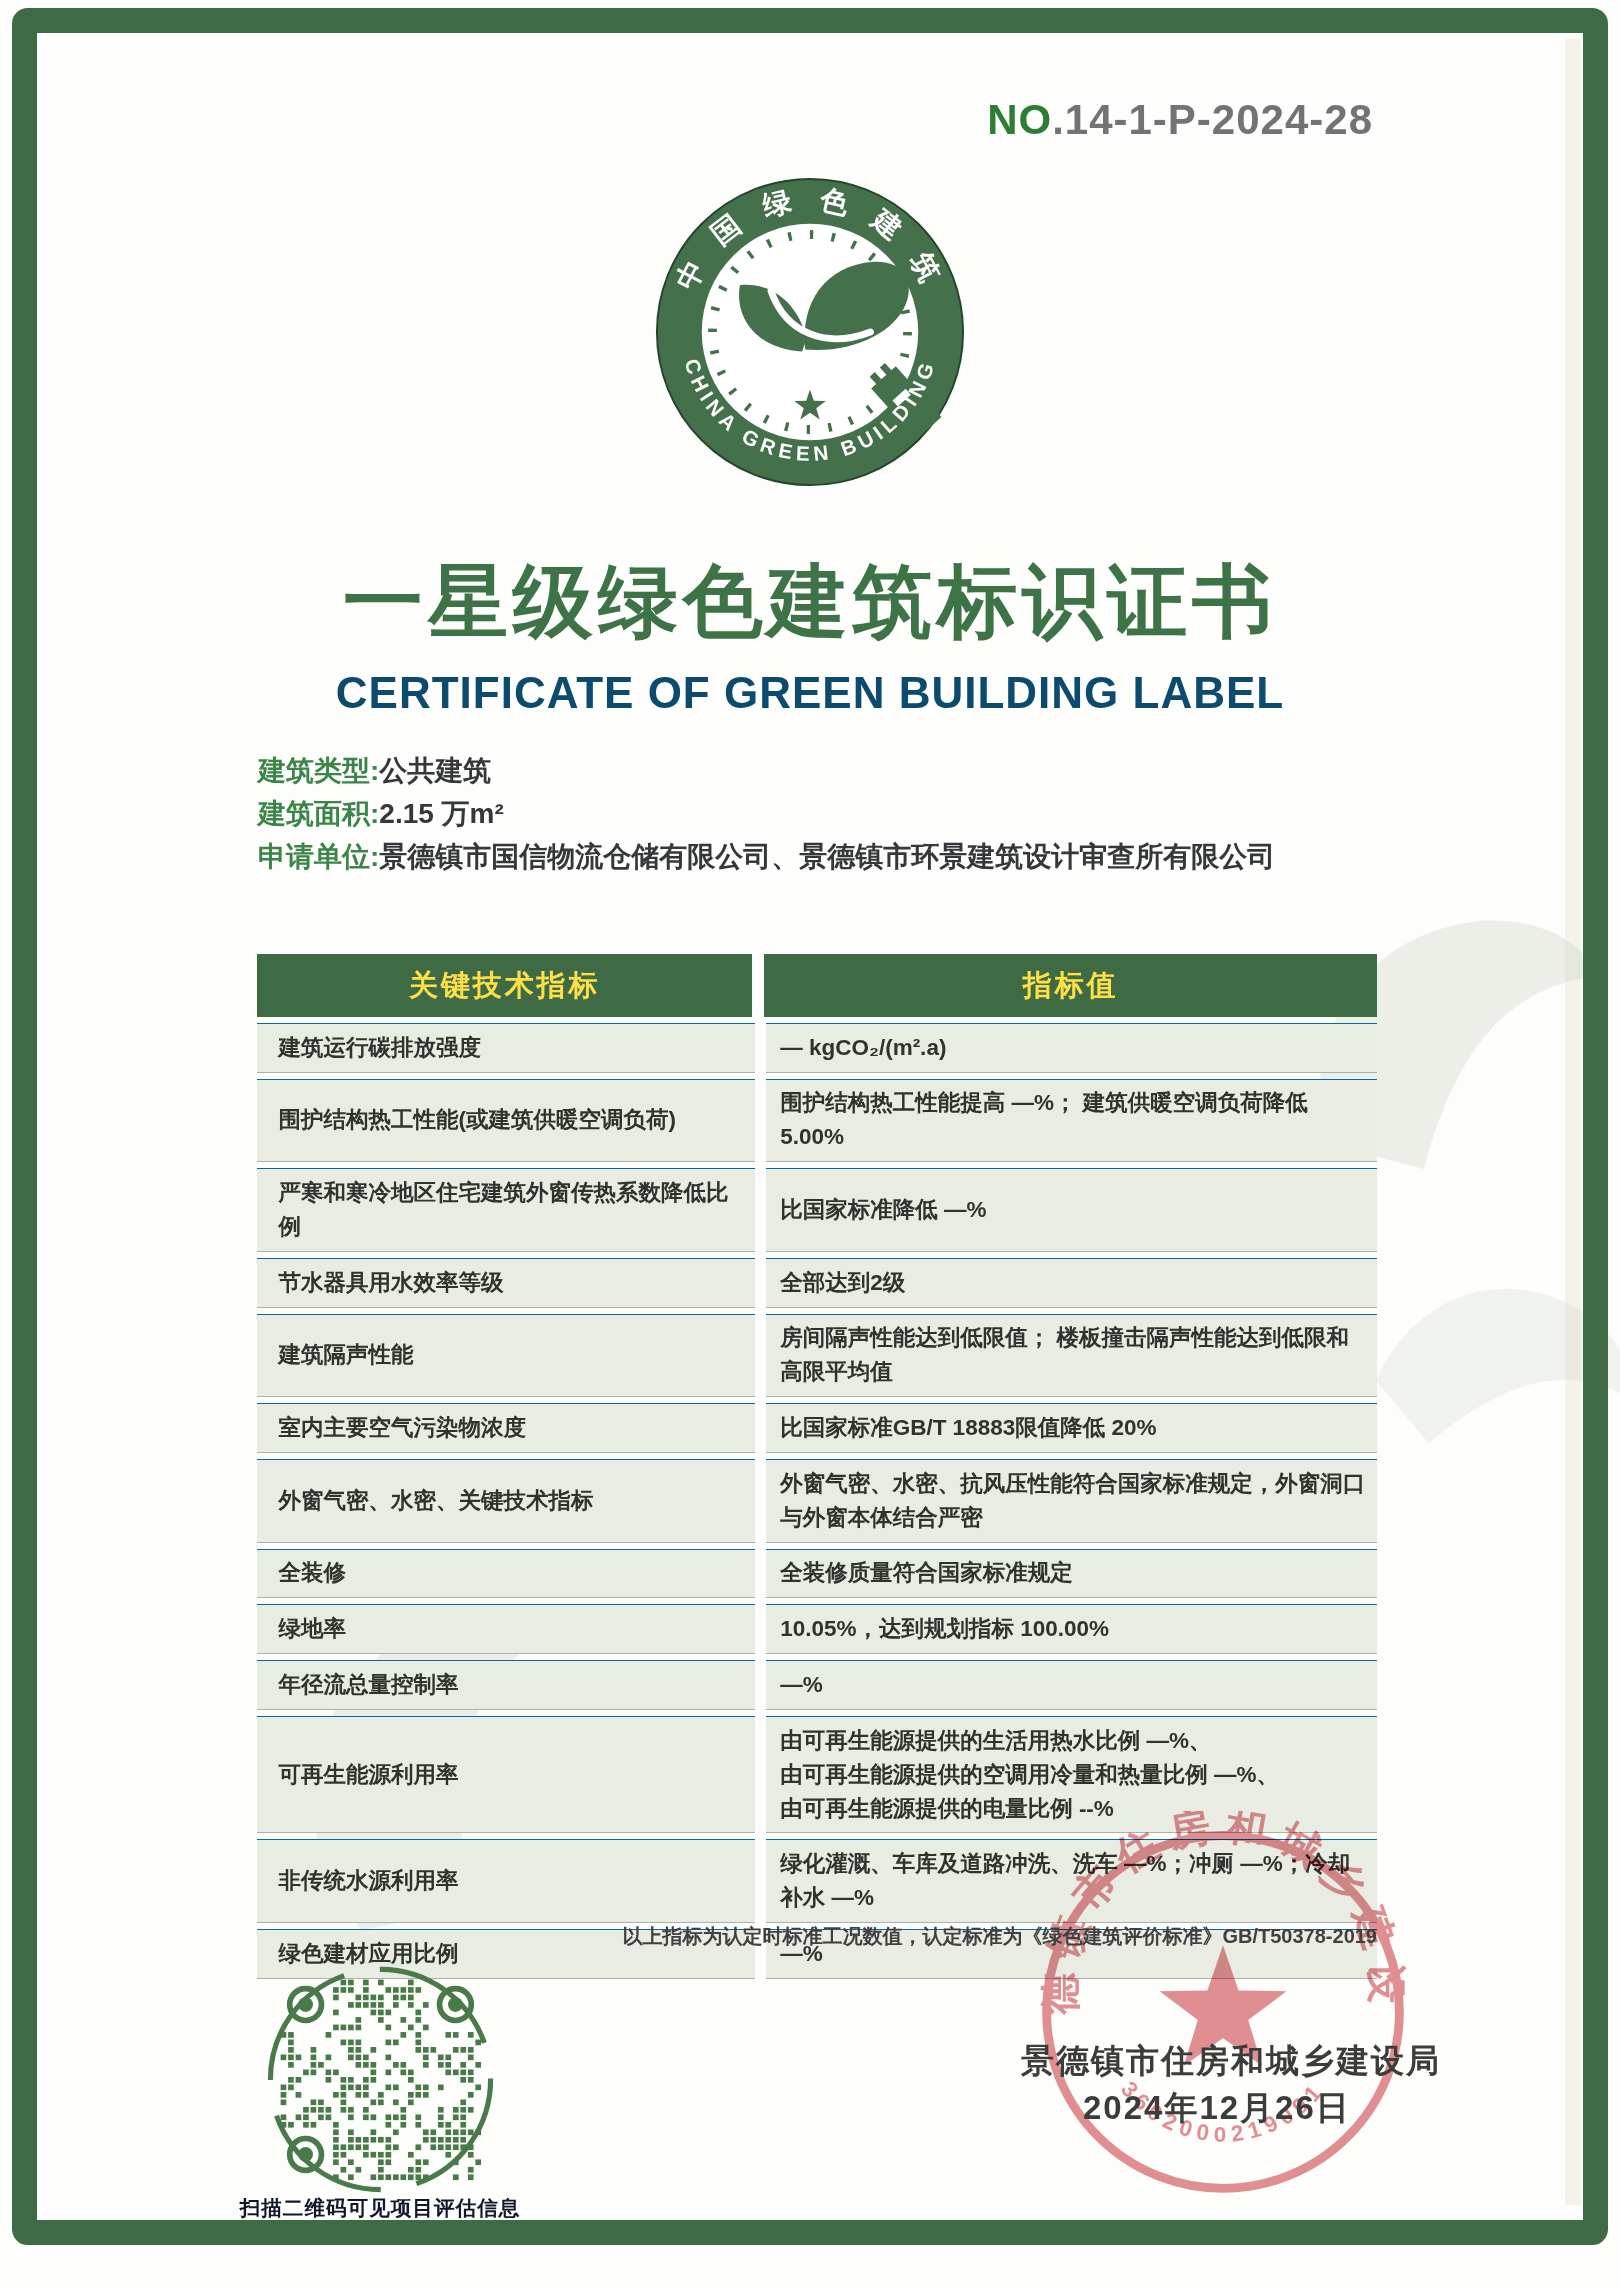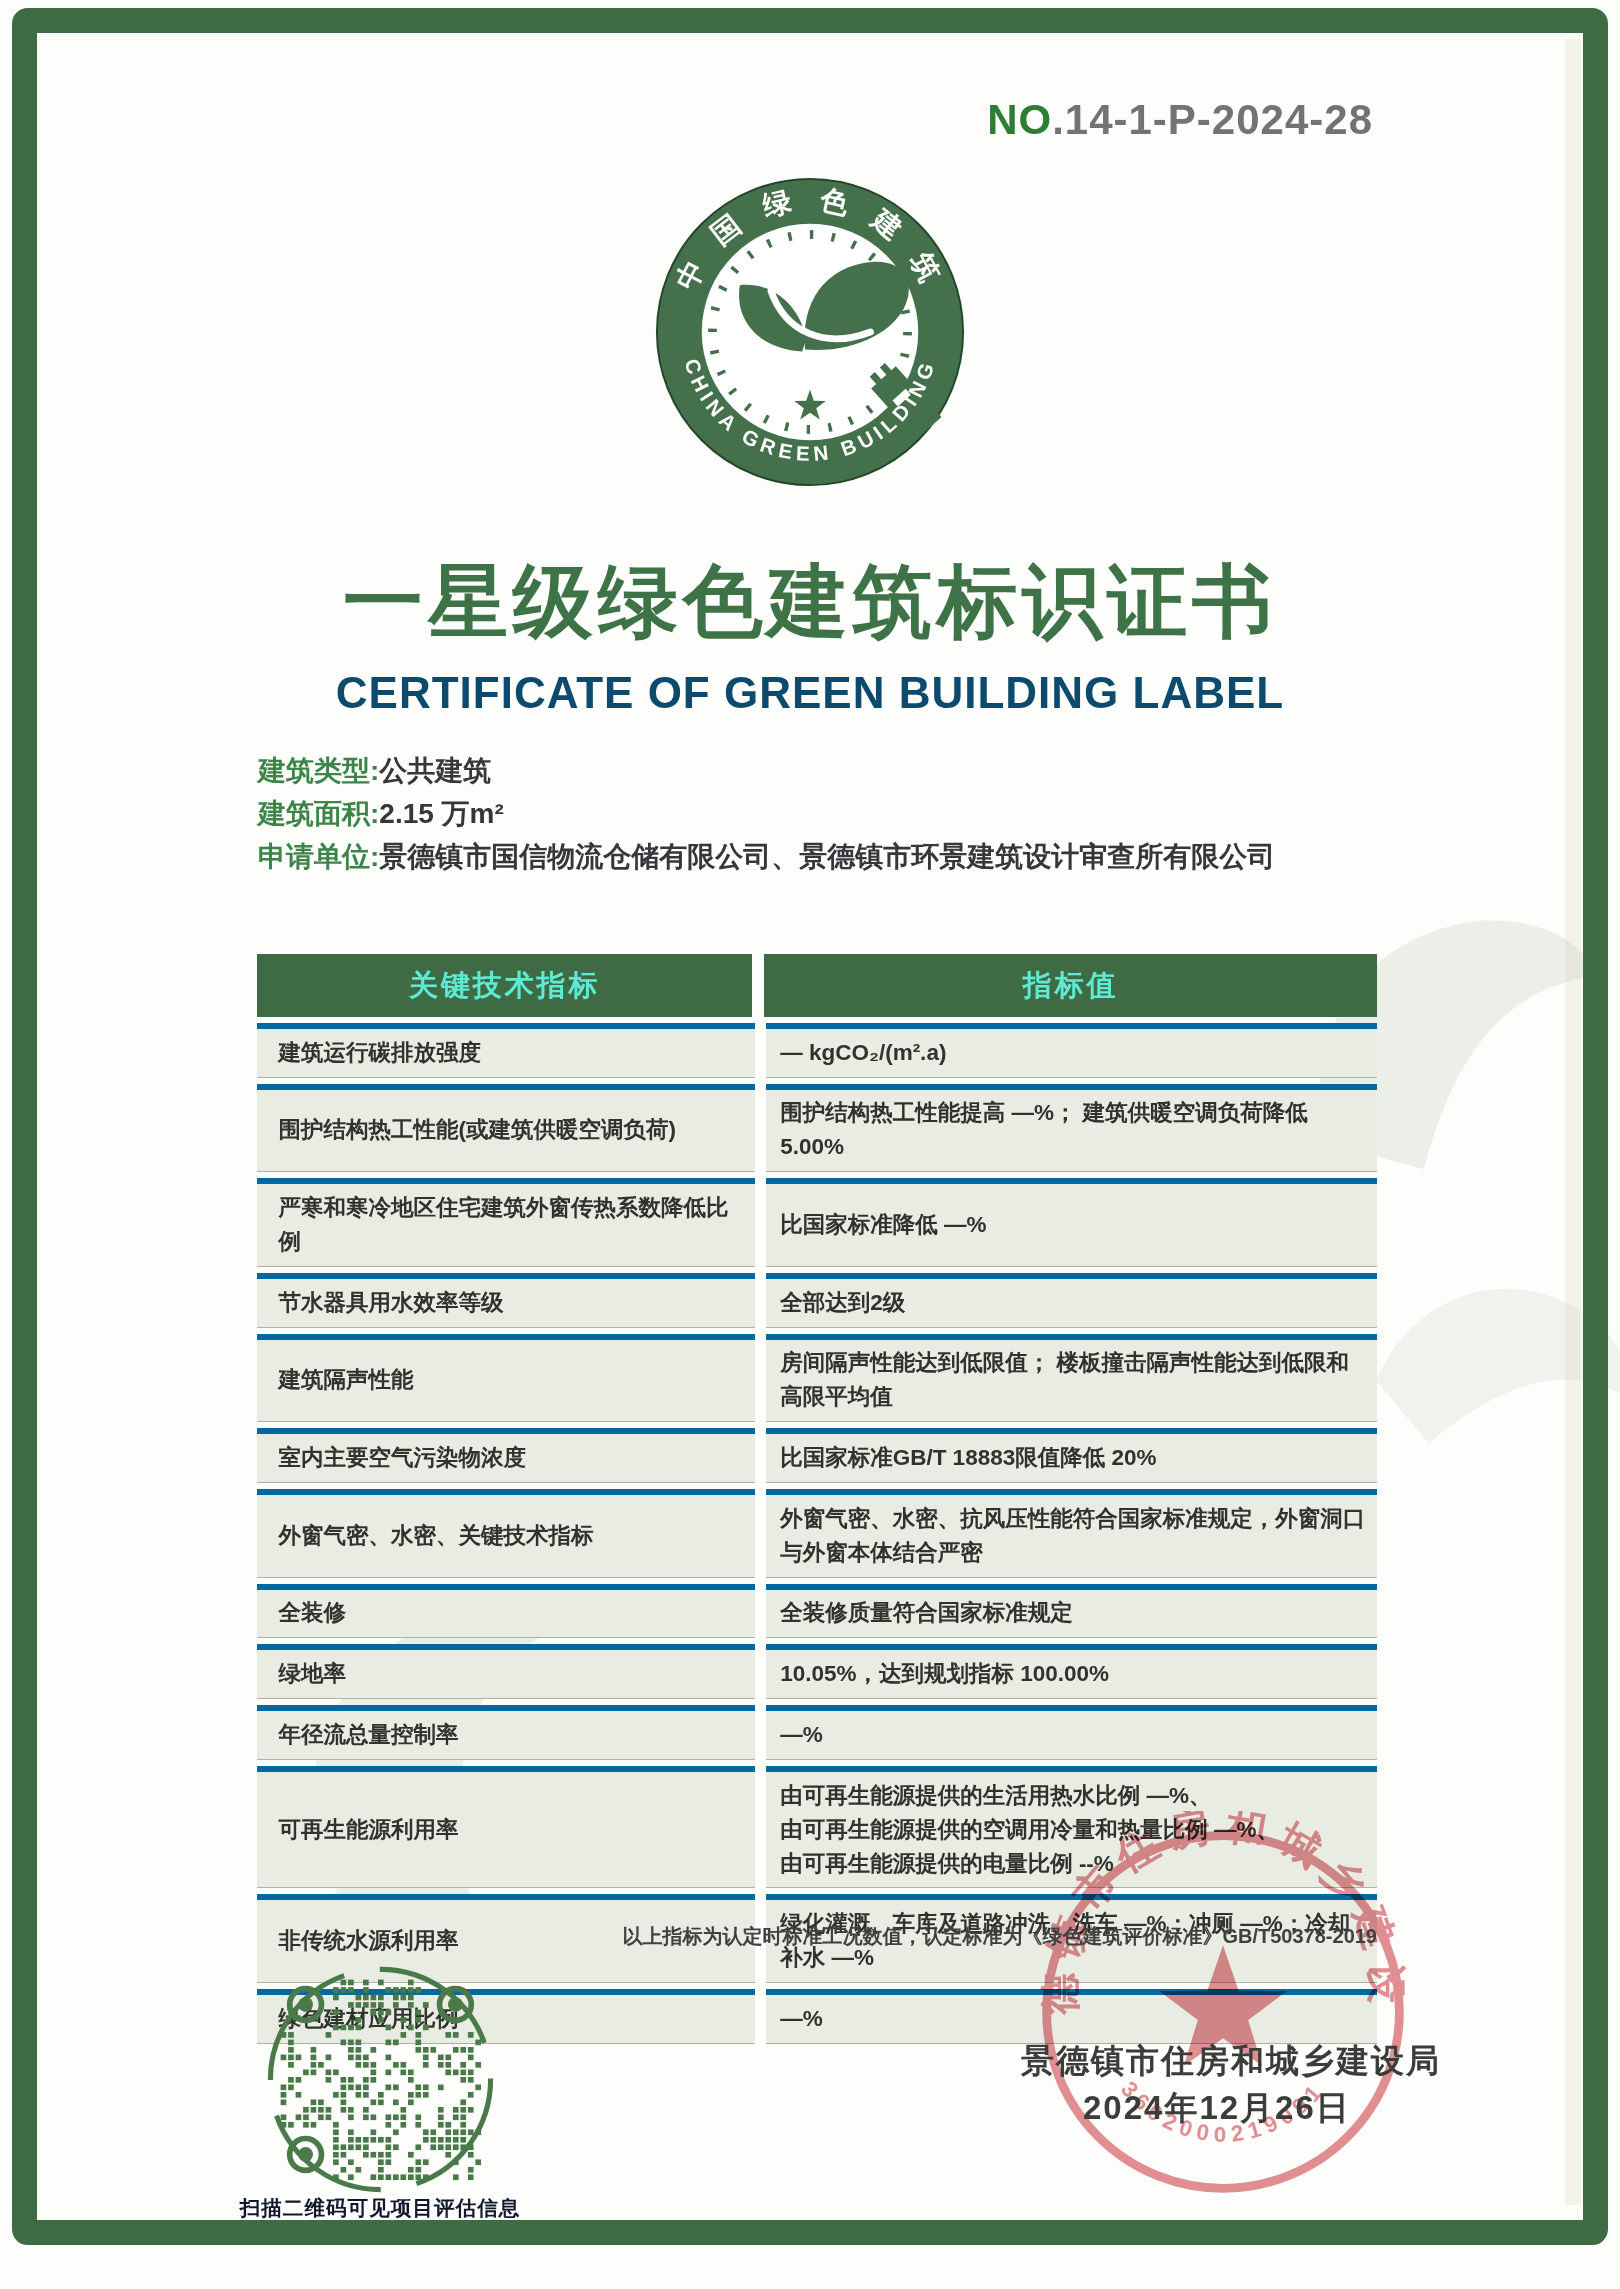--- a/index.html
+++ b/index.html
@@ -45,29 +45,29 @@
   }
   
   .info{position:absolute;left:258px;top:749px;z-index:3;}
   .info-line{font-size:28px;line-height:43px;white-space:nowrap;}
   .info-label{color:#3c8549;font-weight:700;}
   .info-value{color:#34383a;font-weight:600;}
   
   .ttable{position:absolute;left:257px;top:954px;width:1120px;z-index:2;}
   .t-head{display:flex;column-gap:11.8px;margin-bottom:5.9px;}
   .t-head .hcell{
-    background:#3e6b44;color:#5eead4;height:63px;display:flex;
+    background:#3e6b44;color:#fde047;height:63px;display:flex;
     align-items:center;justify-content:center;
     font-size:29px;font-weight:600;letter-spacing:2.9px;
   }
   .hcell.h-ind{width:498px;}
   .hcell.h-val{width:616px;}
   .t-row{display:flex;column-gap:11.8px;margin-bottom:5.9px;}
   .t-row .cell{
-    background:#e9ece3;border-top:6px solid #0369a1;border-bottom:1px solid #aab3a6;
+    background:#e9ece3;border-top:1px solid #0369a1;border-bottom:1px solid #aab3a6;
     box-sizing:border-box;font-size:22.5px;line-height:34px;color:#2f332e;font-weight:600;
     display:flex;flex-direction:column;justify-content:center;
   }
   .cell.c-ind{width:498px;padding:6.9px 9.8px 6.9px 21.6px;}
   .cell.c-val{width:611px;padding:6.9px 7.8px 6.9px 13.7px;white-space:pre-line;}
   
   .note{
     position:absolute;top:1923px;right:243px;z-index:6;
     font-size:20px;font-weight:700;color:#404040;white-space:nowrap;
   }

